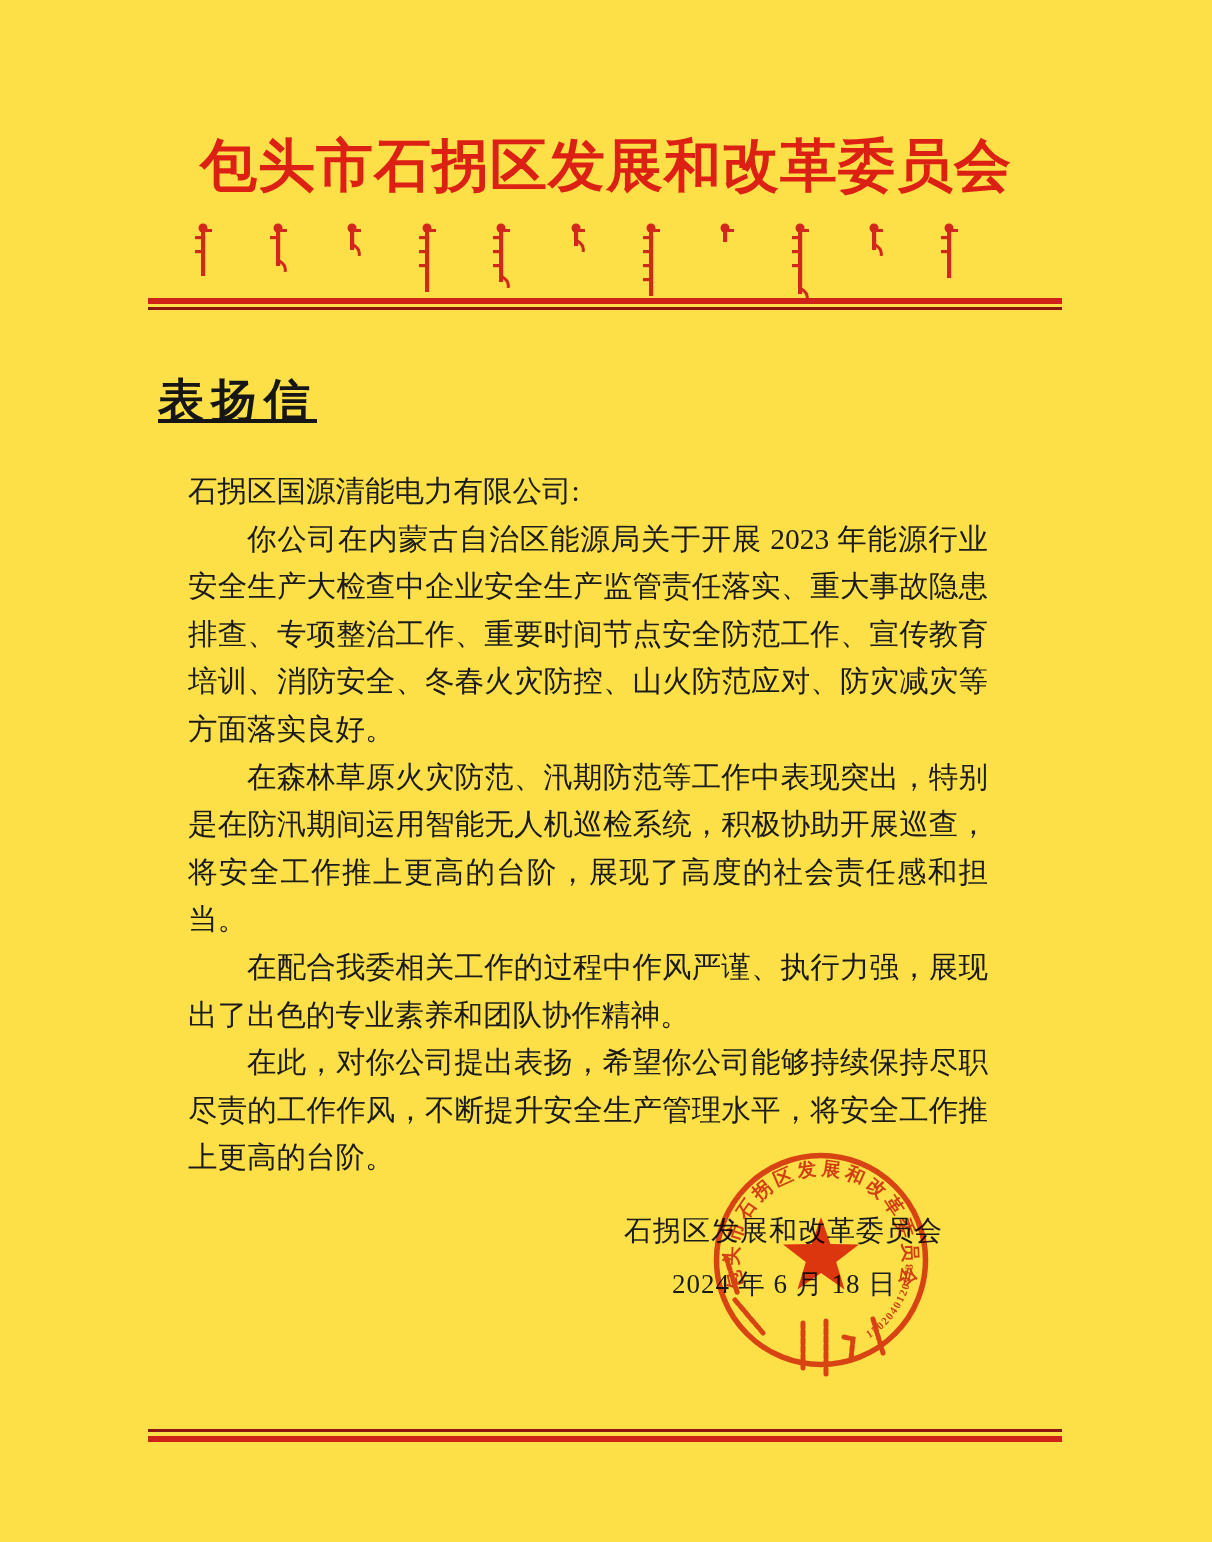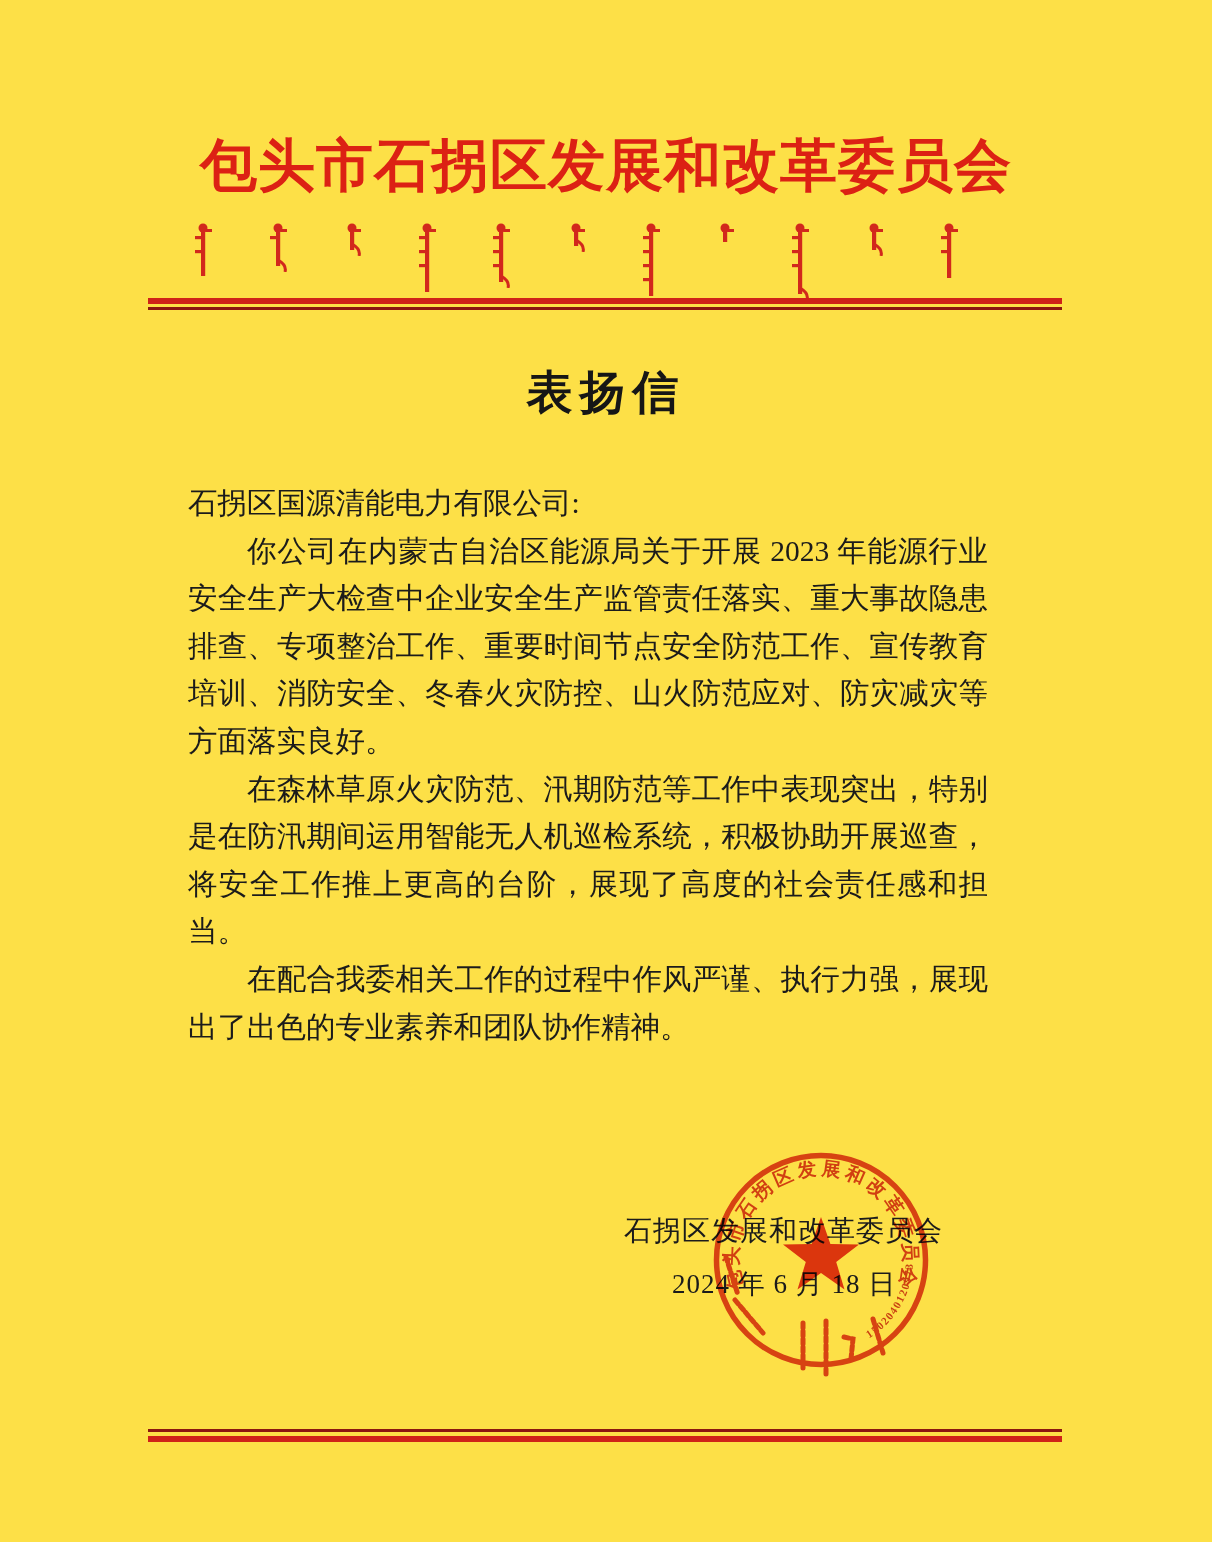--- a/index.html
+++ b/index.html
@@ -24,26 +24,26 @@
   }
   .rule{position:absolute;left:148px;width:914px;}
   .rule-top{top:298px;}
   .rule-bottom{top:1429px;}
   .rule .thick{height:6px;background:#cf2218;}
   .rule .thin{height:3px;background:#8c1710;}
   .rule-top .thick{margin-bottom:3px;}
   .rule-bottom .thin{margin-bottom:4px;}
   
   .letter-title{
-    position:absolute;left:150px;top:362px;width:912px;margin:0;
-    text-align:center;font-size:46px;font-weight:bold;
-    letter-spacing:7px;color:#161616;
+    position:absolute;left:150px;top:362px;width:912px;margin:8px;
+    text-align:left;font-size:46px;font-weight:bold;
+    letter-spacing:7px;color:#161616;text-decoration:underline;
   }
   .body-text{
-    position:absolute;left:188px;top:480px;width:800px;
+    position:absolute;left:188px;top:468px;width:800px;
     font-size:29.5px;line-height:47.6px;color:#1b1b1b;
     text-align:justify;
   }
   .body-text p{margin:0;}
   .body-text .para{text-indent:2em;}
   
   .sig-org{
     position:absolute;left:624px;top:1212px;margin:0;
     font-size:28px;letter-spacing:1px;color:#1b1b1b;white-space:nowrap;
   }
@@ -152,20 +152,21 @@
     <div class="thin"></div>
   </div>
 
   <h2 class="letter-title">表扬信</h2>
 
   <div class="body-text">
     <p class="salutation">石拐区国源清能电力有限公司:</p>
     <p class="para">你公司在内蒙古自治区能源局关于开展 2023 年能源行业安全生产大检查中企业安全生产监管责任落实、重大事故隐患排查、专项整治工作、重要时间节点安全防范工作、宣传教育培训、消防安全、冬春火灾防控、山火防范应对、防灾减灾等方面落实良好。</p>
     <p class="para">在森林草原火灾防范、汛期防范等工作中表现突出，特别是在防汛期间运用智能无人机巡检系统，积极协助开展巡查，将安全工作推上更高的台阶，展现了高度的社会责任感和担当。</p>
     <p class="para">在配合我委相关工作的过程中作风严谨、执行力强，展现出了出色的专业素养和团队协作精神。</p>
+    <p class="para">在此，对你公司提出表扬，希望你公司能够持续保持尽职尽责的工作作风，不断提升安全生产管理水平，将安全工作推上更高的台阶。</p>
   </div>
 
   <p class="sig-org">石拐区发展和改革委员会</p>
   <p class="sig-date">2024 年 6 月 18 日</p>
 
   <svg class="stamp" viewBox="0 0 306 306">
     <defs>
       <path id="sealArcTop" d="M77.8,186.1 A83,83 0 1 1 228.2,186.1" fill="none"></path>
       <path id="sealArcSerial" d="M199,232.7 A92,92 0 0 0 240.5,124.6" fill="none"></path>
     </defs>

